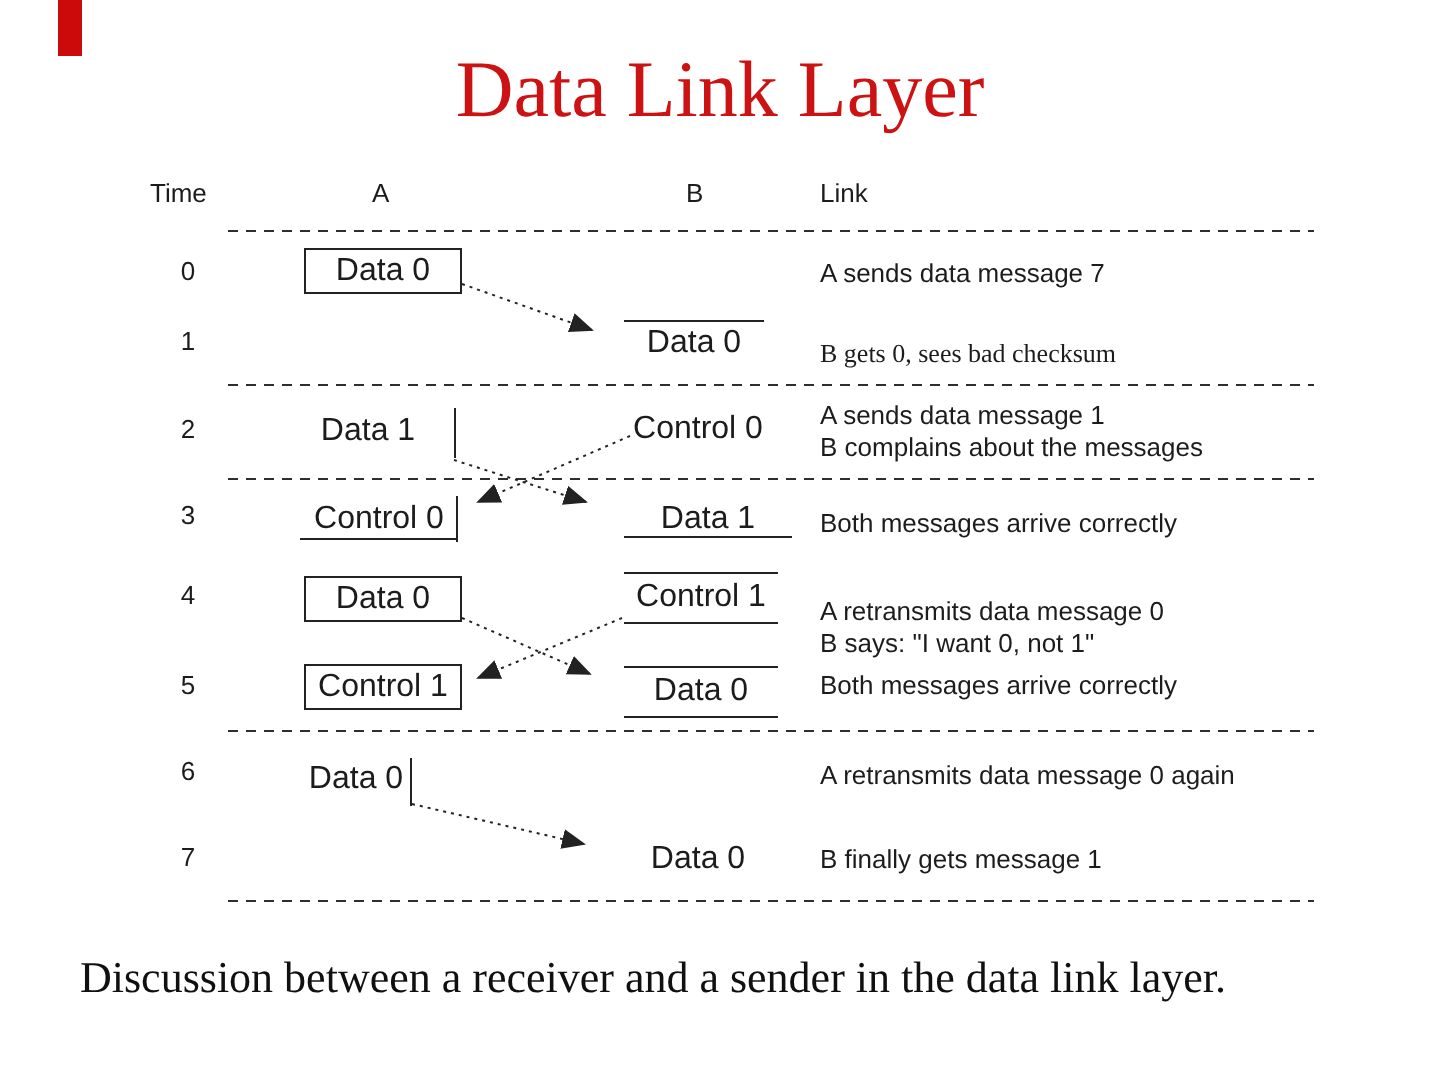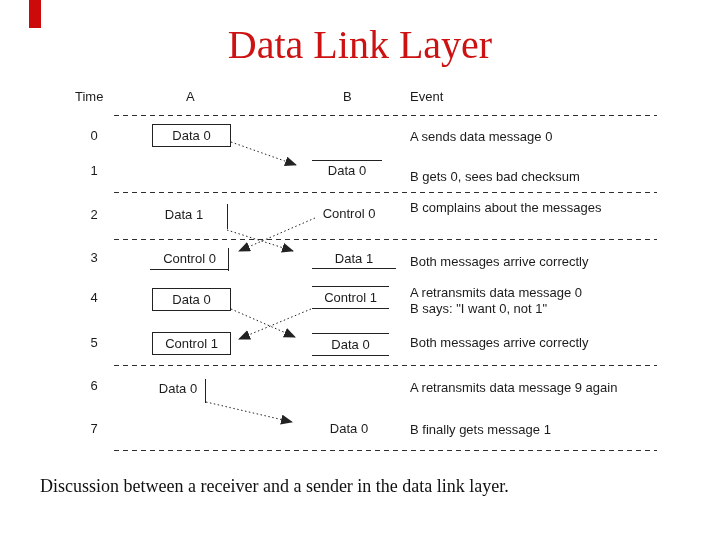--- a/index.html
+++ b/index.html
@@ -19,63 +19,63 @@
   .hdr-event{left:410px;top:89px;}
 
   .dash{position:absolute;left:114px;width:543px;height:1px;
         background:repeating-linear-gradient(90deg,#2e2e2e 0 5px,transparent 5px 9px);}
   .d0{top:115px;} .d1{top:192px;} .d2{top:239px;} .d3{top:365px;} .d4{top:450px;}
 
   .tn{position:absolute;left:85px;width:18px;text-align:center;font-size:13px;}
   .t0{top:128px;} .t1{top:163px;} .t2{top:207px;} .t3{top:250px;}
   .t4{top:290px;} .t5{top:335px;} .t6{top:378px;} .t7{top:421px;}
 
-  .msg{position:absolute;font-size:13px;text-align:center;}
+  .msg{position:absolute;font-size:16px;text-align:center;}
   .abox{left:152px;width:77px;height:21px;line-height:21px;border:1px solid #222;}
   .ab0{top:124px;} .ab4{top:288px;} .ab5{top:332px;}
   .a2{left:152px;width:64px;top:207px;}
   .a3{left:150px;width:79px;top:251px;height:18px;border-bottom:1px solid #222;}
   .a6{left:150px;width:56px;top:381px;}
   .vbar{position:absolute;width:1px;background:#222;}
   .vb2{left:227px;top:204px;height:25px;}
   .vb3{left:228px;top:248px;height:23px;}
   .vb6{left:205px;top:379px;height:24px;}
 
   .b1{left:312px;width:70px;top:160px;border-top:1px solid #222;padding-top:2px;}
   .b2{left:312px;width:74px;top:206px;}
   .b3{left:312px;width:84px;top:251px;height:17px;border-bottom:1px solid #222;}
   .b4{left:312px;width:77px;top:286px;border-top:1px solid #222;border-bottom:1px solid #222;padding:3px 0;}
   .b5{left:312px;width:77px;top:333px;border-top:1px solid #222;border-bottom:1px solid #222;padding:3px 0;}
   .b7{left:312px;width:74px;top:421px;}
 
   .ev{position:absolute;left:410px;font-size:13px;line-height:16px;}
-  .e0{top:129px;} .e1{top:169px;} .e2{top:200px;} .e3{top:254px;}
-  .e4{top:285px;} .e5{top:335px;} .e6{top:380px;} .e7{top:422px;}
+  .e0{top:129px;} .e1{top:169px;font-family:Liberation Serif, serif;} .e2{top:200px;} .e3{top:254px;}
+  .e4{top:298px;} .e5{top:335px;} .e6{top:380px;} .e7{top:422px;}
 
   .arrows{position:absolute;left:0;top:0;pointer-events:none;}
   .arrows line{stroke:#222;stroke-width:1;stroke-dasharray:1.5 2.5;}
 
   .caption{position:absolute;left:40px;top:476px;font-family:"Liberation Serif",serif;
-           font-size:18px;color:#101010;}
+           font-size:22px;color:#101010;}
 </style>
 </head>
 <body>
 
 <div id="slide">
 
   <div class="accent"></div>
 
   <h1 class="title">Data Link Layer</h1>
 
   <div>
 
     <span class="hdr hdr-time">Time</span>
     <span class="hdr hdr-a">A</span>
     <span class="hdr hdr-b">B</span>
-    <span class="hdr hdr-event">Event</span>
+    <span class="hdr hdr-event">Link</span>
 
     <div class="dash d0"></div>
     <div class="dash d1"></div>
     <div class="dash d2"></div>
     <div class="dash d3"></div>
     <div class="dash d4"></div>
 
     <span class="tn t0">0</span>
     <span class="tn t1">1</span>
     <span class="tn t2">2</span>
@@ -95,32 +95,33 @@
     <div class="msg a6">Data 0</div>
     <div class="vbar vb6"></div>
 
     <div class="msg b1">Data 0</div>
     <div class="msg b2">Control 0</div>
     <div class="msg b3">Data 1</div>
     <div class="msg b4">Control 1</div>
     <div class="msg b5">Data 0</div>
     <div class="msg b7">Data 0</div>
 
-    <div class="ev e0">A sends data message 0</div>
+    <div class="ev e0">A sends data message 7</div>
     <div class="ev e1">B gets 0, sees bad checksum</div>
     <div class="ev e2">
+      <div>A sends data message 1</div>
       <div>B complains about the messages</div>
     </div>
     <div class="ev e3">Both messages arrive correctly</div>
     <div class="ev e4">
       <div>A retransmits data message 0</div>
       <div>B says: "I want 0, not 1"</div>
     </div>
     <div class="ev e5">Both messages arrive correctly</div>
-    <div class="ev e6">A retransmits data message 9 again</div>
+    <div class="ev e6">A retransmits data message 0 again</div>
     <div class="ev e7">B finally gets message 1</div>
 
     <svg class="arrows" width="720" height="540" viewBox="0 0 720 540">
       <defs>
         <marker id="ah" markerWidth="15" markerHeight="12" refX="11" refY="5" orient="auto" markerUnits="userSpaceOnUse">
           <path d="M0,0 L12,5 L0,10 Z" fill="#222"></path>
         </marker>
       </defs>
       <line x1="231" y1="142" x2="296" y2="165" marker-end="url(#ah)"></line>
       <line x1="227" y1="230" x2="293" y2="251" marker-end="url(#ah)"></line>

